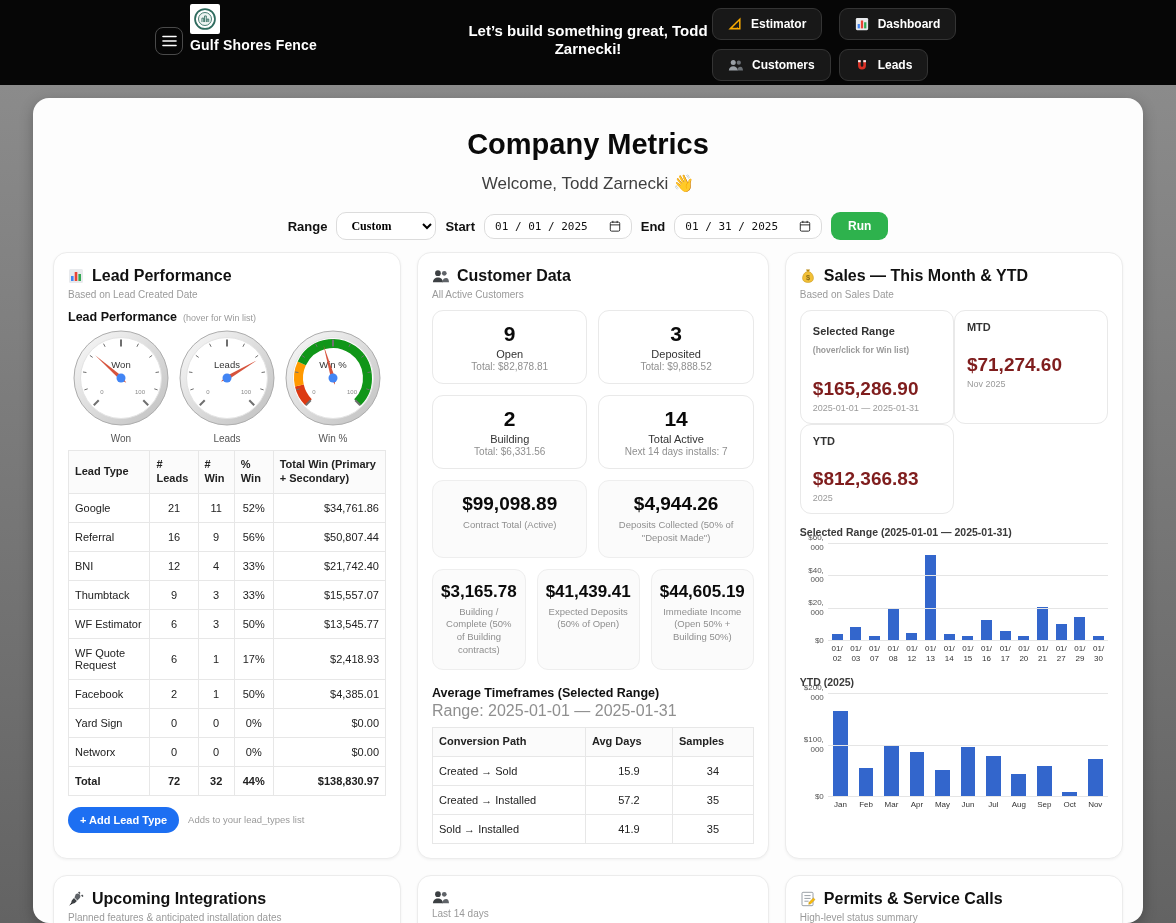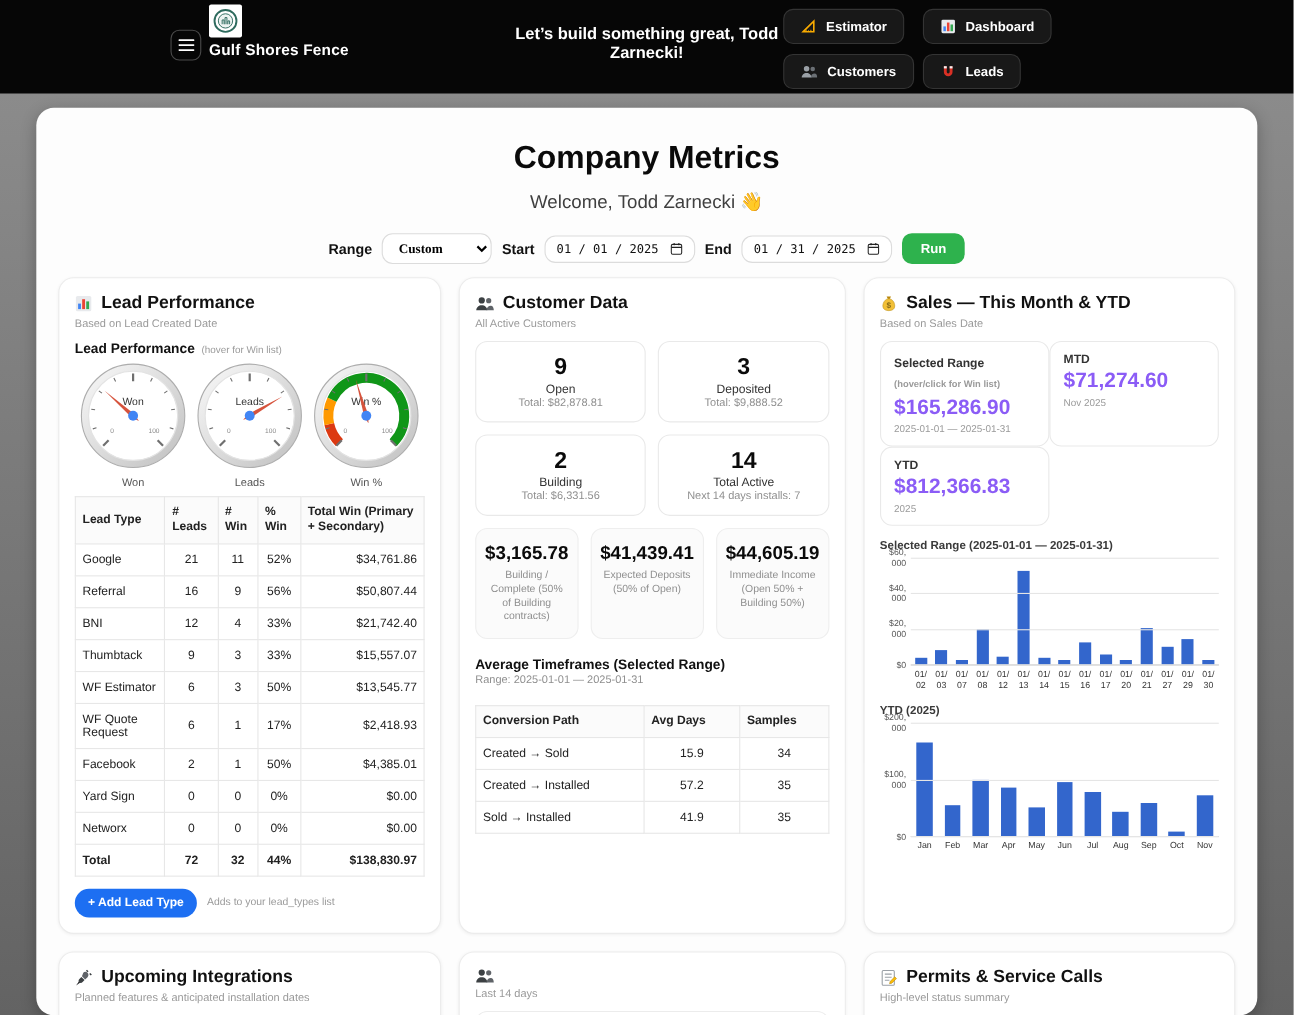--- a/index.html
+++ b/index.html
@@ -17,21 +17,21 @@
   .nav-btn{display:inline-flex;align-items:center;gap:9px;background:#181818;border:1px solid #343434;border-radius:9px;padding:8px 15px;color:#fff;font-size:12px;font-weight:bold;cursor:pointer}
 
   
   .page{height:838px;padding:13px 33px 0}
   .container{background:#fdfdfd;border-radius:16px;height:100%;padding:18px 20px;overflow:hidden;box-shadow:0 4px 14px rgba(0,0,0,.25)}
   h1{text-align:center;font-size:29px;color:#0a0a0a;margin-top:12px}
   .welcome{text-align:center;font-size:17px;color:#3f3f3f;margin-top:12px}
   .controls{display:flex;justify-content:center;align-items:center;gap:9px;margin:18px 0 12px;font-size:13px;color:#111}
   .ctl-label{font-weight:bold}
   .range-select{border:1px solid #dcdcdc;border-radius:10px;padding:5px 10px;font-weight:bold;font-size:12px;background:#fff;width:100px;font-family:Liberation Serif, serif}
-  .date-input{border:1px solid #dcdcdc;border-radius:10px;padding:5px 10px;font-family:"DejaVu Sans Mono",monospace;font-size:11px;display:flex;align-items:center;gap:10px;background:#fff;cursor:text}
+  .date-input{border:1px solid #dcdcdc;border-radius:10px;padding:5px 10px;font-family:"DejaVu Sans Mono",monospace;font-size:11px;display:flex;align-items:center;gap:21px;background:#fff;cursor:text}
   .run-btn{background:#2eb24d;color:#fff;border:none;border-radius:9px;padding:7px 17px;font-size:12px;font-weight:bold;cursor:pointer}
 
   
   .cards{display:grid;grid-template-columns:1fr 1fr 1fr;gap:16px}
   .card{background:#fff;border:1px solid #ececec;border-radius:14px;padding:14px;box-shadow:0 1px 3px rgba(0,0,0,.05)}
   .card-title{font-size:16px;font-weight:bold;color:#111;display:flex;align-items:center;gap:8px}
   .card-sub{font-size:10px;color:#9a9a9a;margin:4px 0 10px}
 
   
   .section-line{font-size:12.5px;font-weight:bold;color:#111;margin:4px 0 2px}
@@ -53,28 +53,28 @@
   .stat-box{border:1px solid #e9e9e9;border-radius:11px;padding:11px 8px;text-align:center;background:#fff}
   .stat-value{font-size:21px;font-weight:bold;color:#0a0a0a}
   .stat-label{font-size:11px;color:#333;margin-top:2px}
   .stat-sub{font-size:10px;color:#8f8f8f;margin-top:1px}
   .money-grid2{display:grid;grid-template-columns:1fr 1fr;gap:11px;margin-top:11px}
   .money-grid3{display:grid;grid-template-columns:1fr 1fr 1fr;gap:11px;margin-top:11px}
   .money-box{border:1px solid #eee;border-radius:11px;padding:12px 8px;text-align:center;background:#fbfbfb}
   .money-value{font-size:17px;font-weight:bold;color:#0a0a0a}
   .money-label{font-size:9.5px;color:#8f8f8f;margin-top:4px;line-height:1.35}
   .tf-title{font-size:12.5px;font-weight:bold;margin:16px 0 2px;color:#111}
-  .tf-range{font-size:10px;color:#8f8f8f;margin-bottom:17px}
+  .tf-range{font-size:16px;color:#8f8f8f;margin-bottom:7px}
 
   
   .sales-grid{display:grid;grid-template-columns:1fr 1fr;}
   .sales-box{border:1px solid #e9e9e9;border-radius:11px;padding:10px 12px;background:#fff}
   .sales-label{font-size:11px;font-weight:bold;color:#333}
   .sales-hint{font-size:8.5px;color:#9a9a9a;font-weight:bold}
-  .sales-value{font-size:19px;font-weight:bold;color:#8b5cf6;margin-top:3px}
+  .sales-value{font-size:19px;font-weight:bold;color:#7f1d1d;margin-top:21px}
   .sales-sub{font-size:9px;color:#9a9a9a;margin-top:3px}
 
   
   .chart-title{font-size:10.5px;font-weight:bold;color:#3a3a3a;margin:12px 0 5px}
   .chart-body{display:flex}
   .y-labels{width:28px;position:relative}
   .ytick{position:absolute;right:4px;left:0;transform:translateY(-50%);font-size:8px;color:#555;text-align:right;white-space:pre-line;line-height:1.2}
   .plot{flex:1;position:relative;display:flex;align-items:flex-end;border-bottom:1px solid #b9b9b9}
   .chart-a .plot{height:98px}.chart-b .plot{height:104px}
   .gridline{position:absolute;left:0;right:0;height:1px;background:#e5e5e5}
@@ -416,20 +416,31 @@
             <div class="stat-value">2</div>
             <div class="stat-label">Building</div>
             <div class="stat-sub">Total: $6,331.56</div>
           </div>
             <div class="stat-box">
             <div class="stat-value">14</div>
             <div class="stat-label">Total Active</div>
             <div class="stat-sub">Next 14 days installs: 7</div>
           </div>
           </div>
+        <div class="money-grid2">
+
+        <div class="money-box">
+            <div class="money-value" style="font-size:19px">$99,098.89</div>
+            <div class="money-label">Contract Total (Active)</div>
+          </div>
+            <div class="money-box">
+            <div class="money-value" style="font-size:19px">$4,944.26</div>
+            <div class="money-label">Deposits Collected (50% of "Deposit Made")</div>
+          </div>
+          </div>
         <div class="money-grid3">
 
         <div class="money-box">
             <div class="money-value">$3,165.78</div>
             <div class="money-label">Building / Complete (50% of Building contracts)</div>
           </div>
             <div class="money-box">
             <div class="money-value">$41,439.41</div>
             <div class="money-label">Expected Deposits (50% of Open)</div>
           </div>

